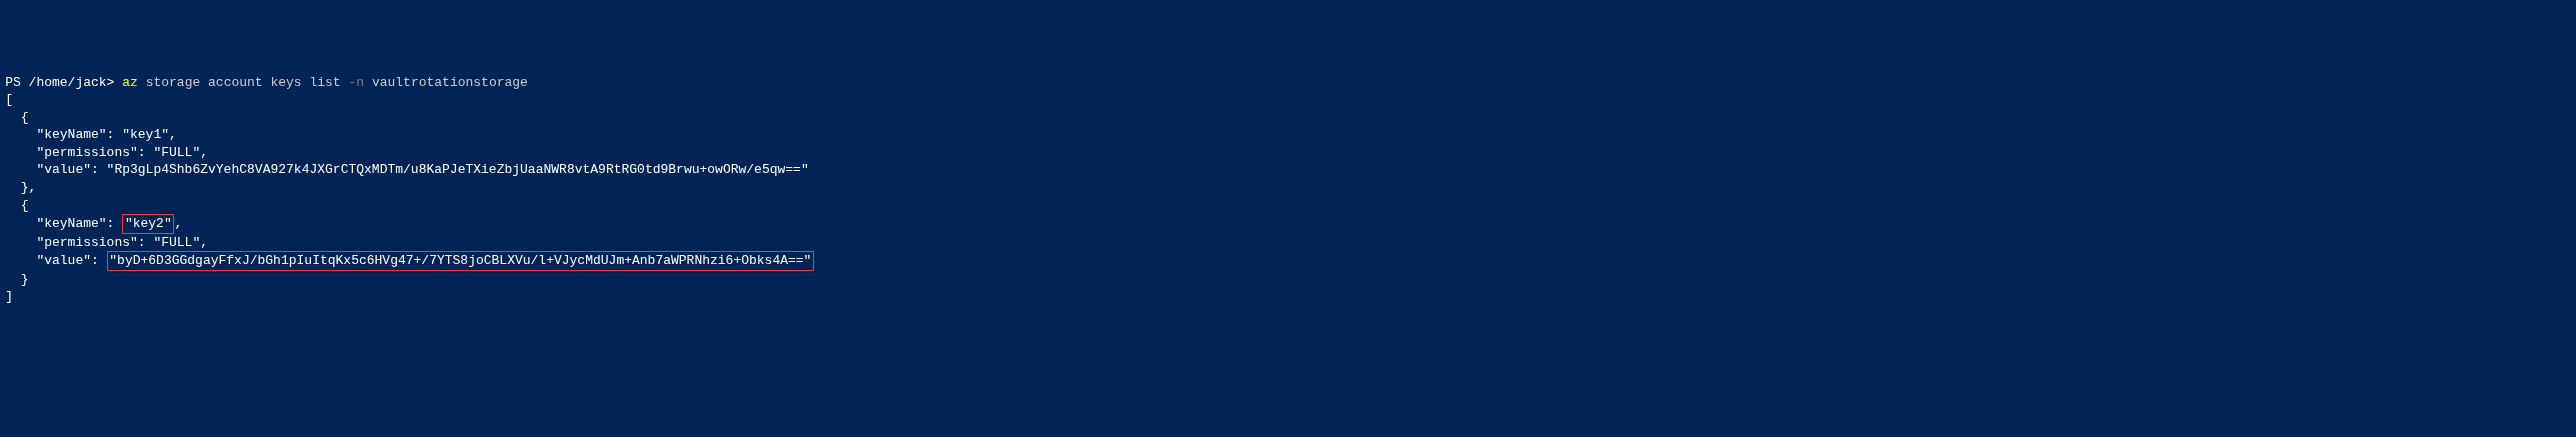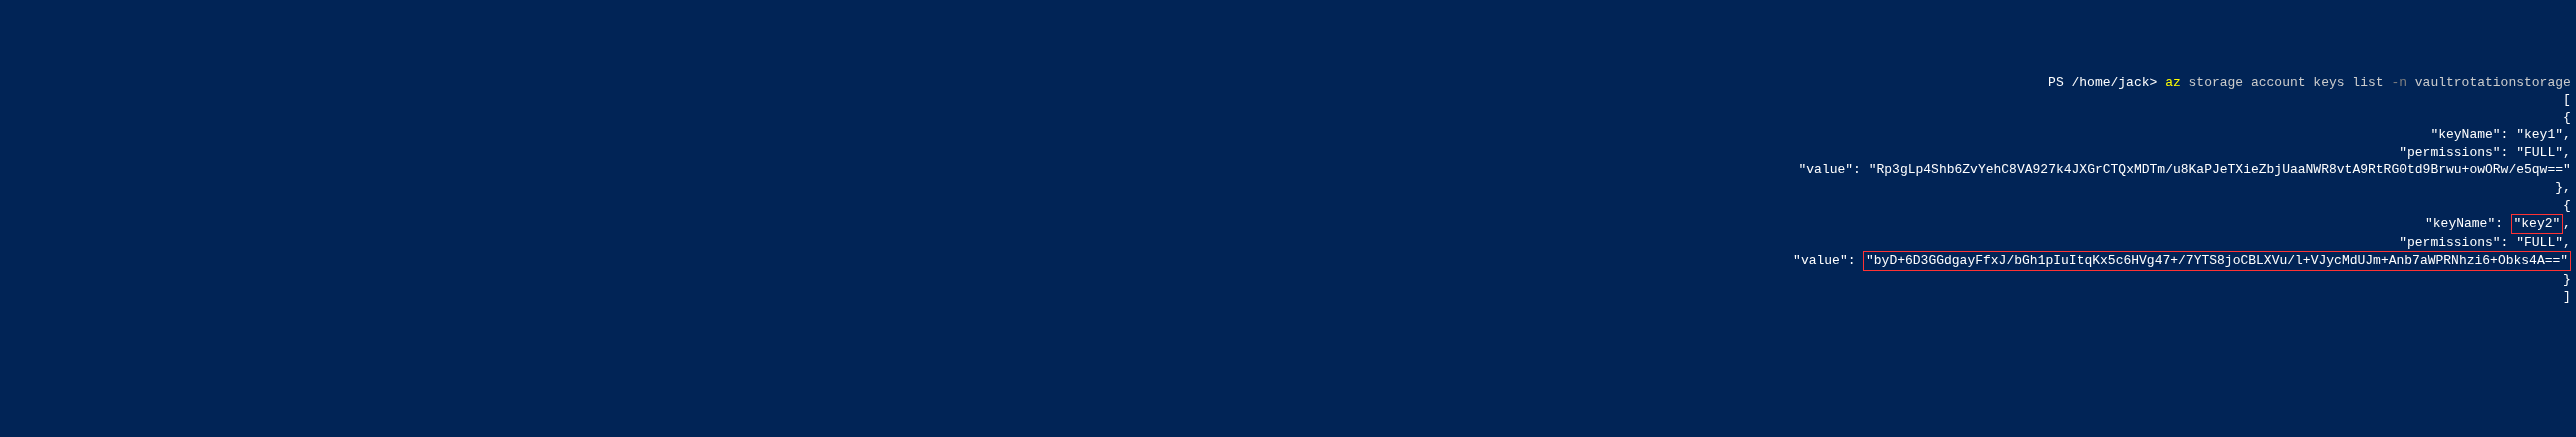--- a/index.html
+++ b/index.html
@@ -1,19 +1,18 @@
 <!DOCTYPE html>
 <html style="font-size:14px"><head>
   <meta charset="utf-8">
   <style>
     * {
       margin: 0;
       padding: 0;
       box-sizing: border-box;
-      text-align: right;
     }
     body {
       background-color: #012456;
       color: #ffffff;
       font-family: 'Consolas', 'Courier New', monospace;
       font-size: 13px;
       line-height: 1.35;
       padding: 3.5px 5.2px;
       white-space: pre;
     }

